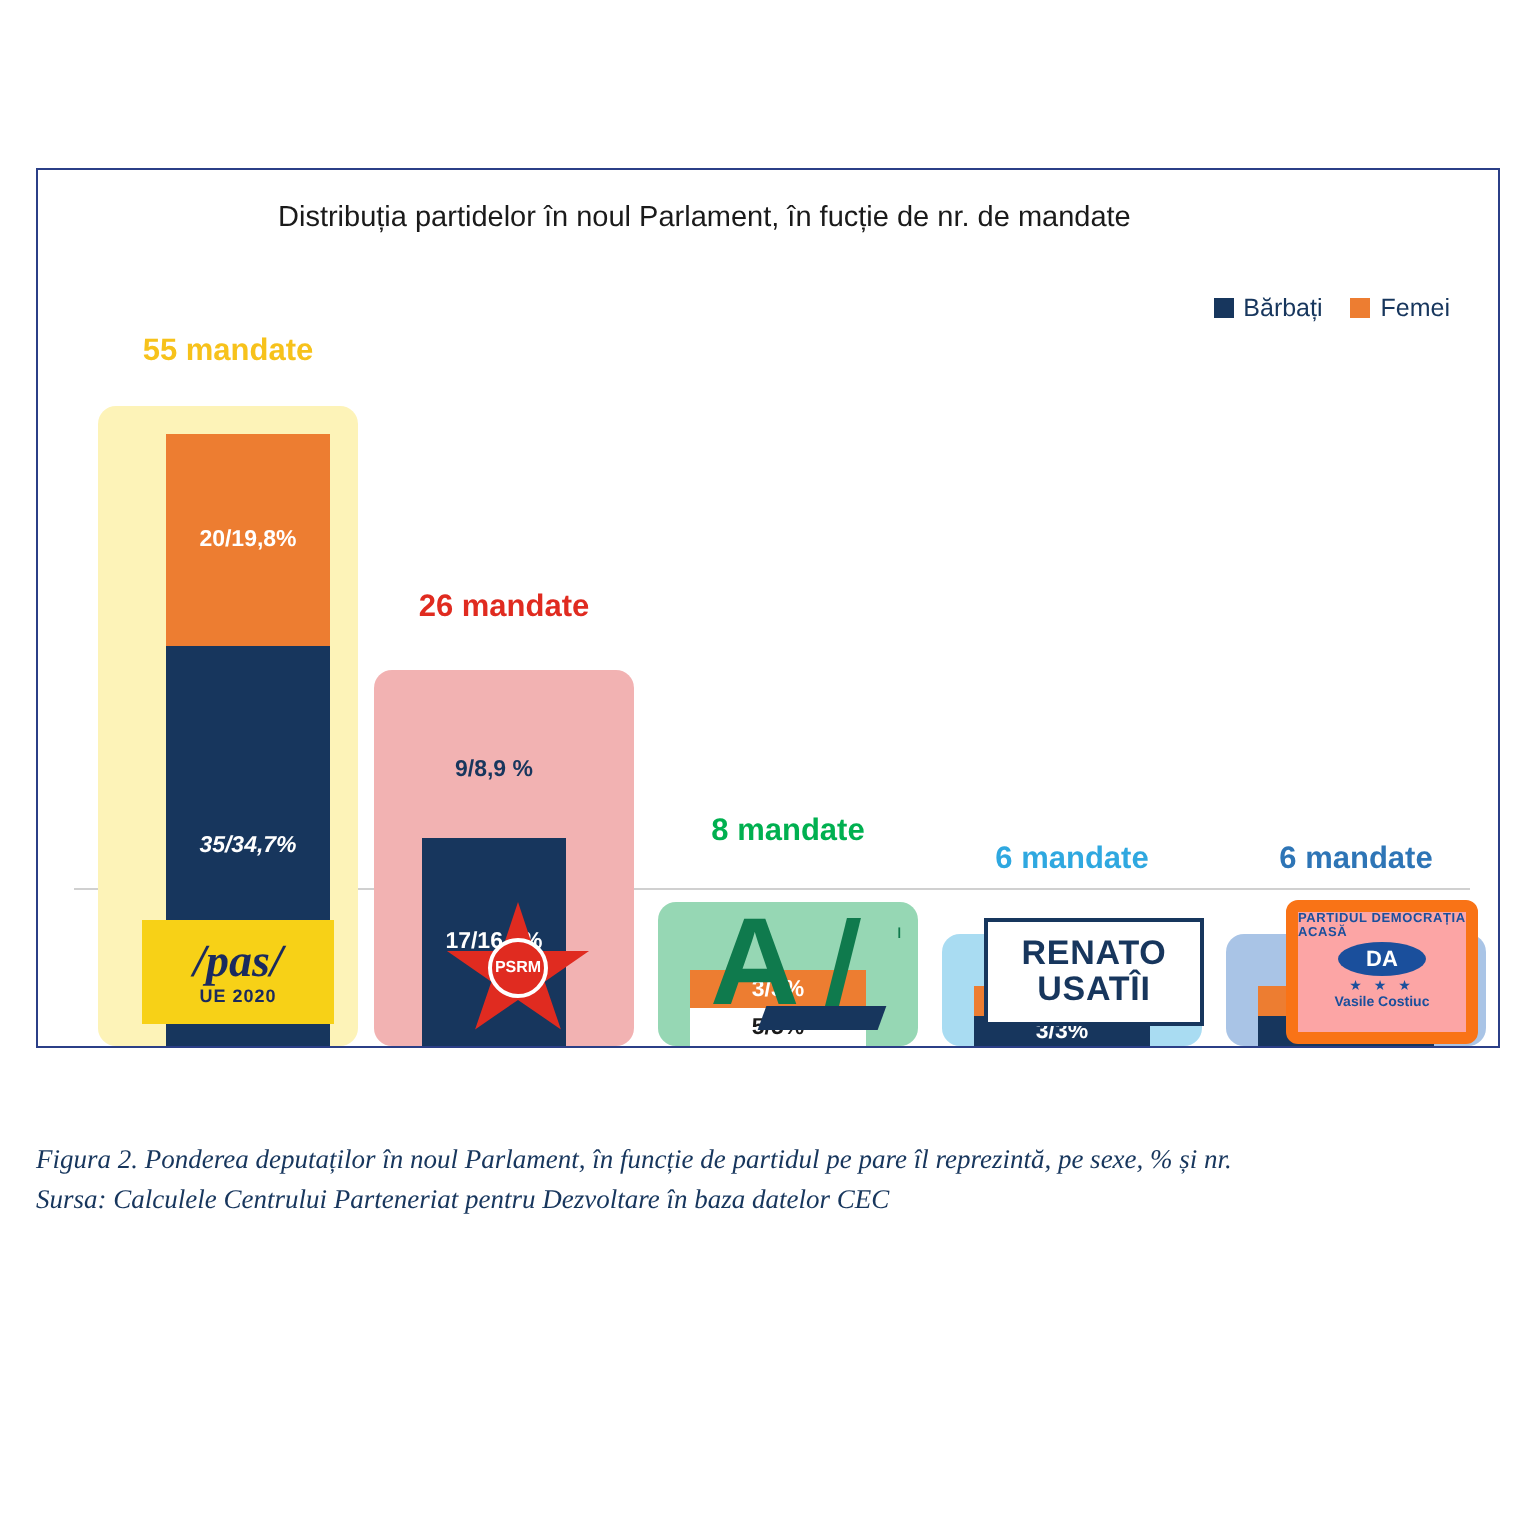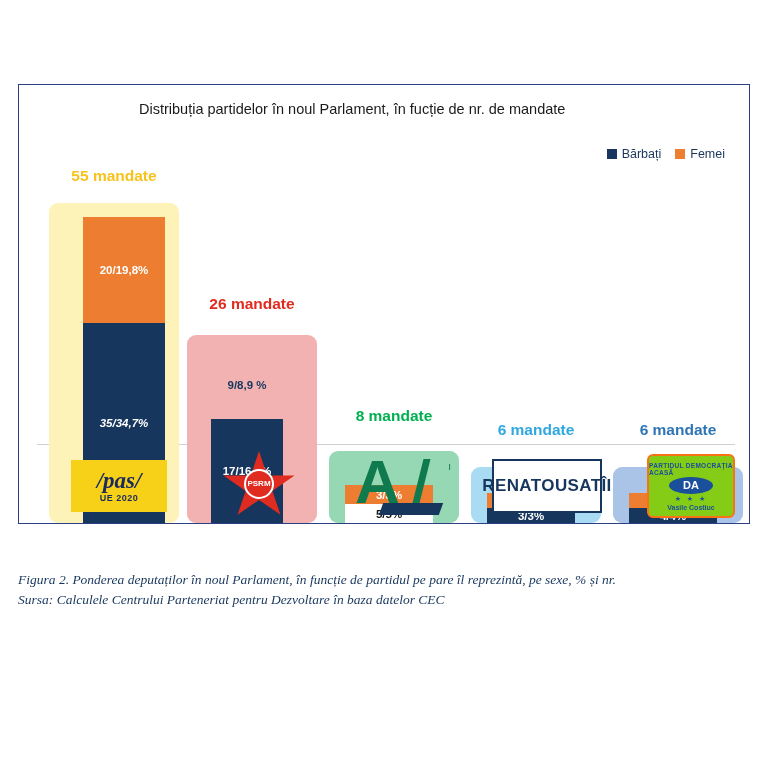--- a/index.html
+++ b/index.html
@@ -219,42 +219,41 @@
     font-size: 10px;
     color: #0f7a4d;
   }
   
   .ru-logo {
     width: 106px;
     height: 50px;
     border: 2px solid #17365d;
     background: #ffffff;
     display: flex;
-    flex-direction: row;
+    flex-direction: column;
     align-items: center;
     justify-content: center;
     line-height: 1.05;
   }
   .ru-line {
     font-weight: bold;
     font-size: 17px;
     color: #17365d;
     letter-spacing: 0.4px;
   }
   
   .da-logo {
     width: 84px;
     height: 60px;
-    border: 2px solid #f97316;
+    border: 6px solid #f97316;
     border-radius: 6px;
-    background: #84cc16;
+    background: #fca5a5;
     display: flex;
     flex-direction: column;
     align-items: center;
-    justify-content: center;
     gap: 1px;
   }
   .da-top {
     font-size: 6.5px;
     font-weight: bold;
     color: #1a4f9c;
     letter-spacing: 0.3px;
   }
   .da-oval {
     width: 44px;

